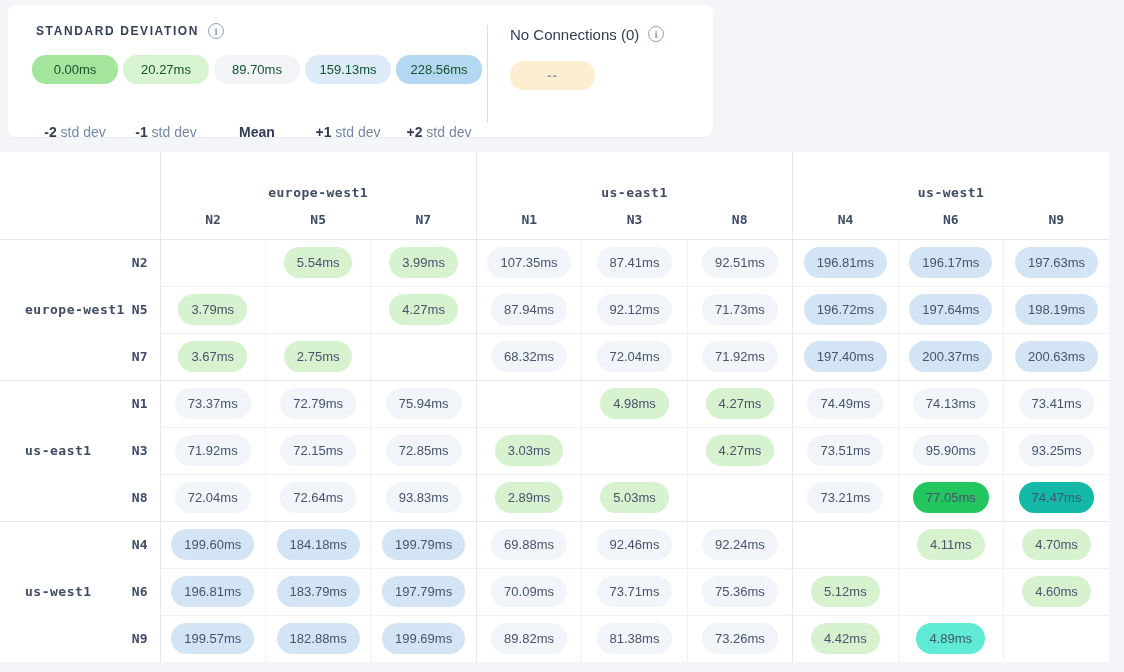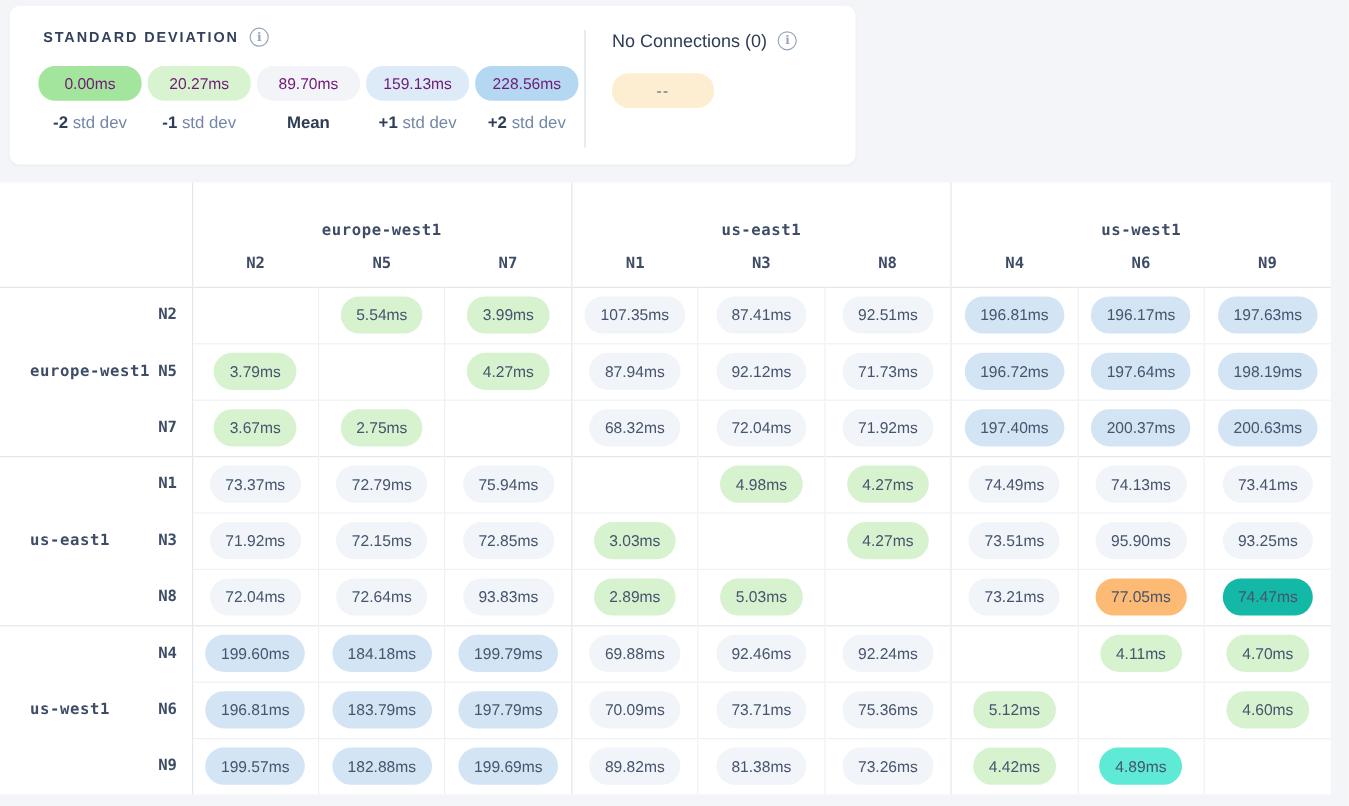--- a/index.html
+++ b/index.html
@@ -25,24 +25,24 @@
   }
   .info-icon {
     width:16px; height:16px; border:1.5px solid #97a5bd; border-radius:50%;
     display:inline-flex; align-items:center; justify-content:center;
     font-size:10px; font-weight:700; color:#97a5bd; flex:0 0 auto;
     font-family:"DejaVu Serif", serif; cursor:pointer;
   }
   .legend-pills { margin-top:16px; display:flex; gap:5px; }
   .legend-pill {
     width:86px; padding:7px 0; border-radius:14px; text-align:center;
-    font-size:13px; color:#701a75;
+    font-size:13px; color:#14532d;
   }
   .legend-labels { margin-top:10px; display:flex; gap:5px; }
-  .legend-label { width:86px; text-align:center; font-size:14px; color:#7487a8; }
+  .legend-label { width:86px; text-align:center; font-size:14px; color:#7487a8;margin-top:30px; }
   .legend-label b { color:#2e3c55; font-weight:700; }
 
   .v-divider { width:1px; background:#d9dde4; margin:2px 0 14px 0; }
 
   .noconn-section { padding:3px 0 0 22px; }
   .noconn-title-row { display:flex; gap:9px; }
   .noconn-title { font-size:15px; color:#2f3d53; }
   .noconn-pill {
     display:inline-block; width:85px; margin-top:18px; padding:7px 0;
     border-radius:14px; text-align:center; font-size:13px;
@@ -253,21 +253,21 @@
               <span class="node-label mono-label">N8</span>
             </div>
           </th>
           <td class="group-start"><span class="pill" style="background:#f1f4f8">72.04ms</span></td>
           <td class="col-sep"><span class="pill" style="background:#f1f4f8">72.64ms</span></td>
           <td class="col-sep"><span class="pill" style="background:#f1f4f8">93.83ms</span></td>
           <td class="group-start"><span class="pill" style="background:#d7f2cf">2.89ms</span></td>
           <td class="col-sep"><span class="pill" style="background:#d7f2cf">5.03ms</span></td>
           <td class="col-sep"></td>
           <td class="group-start"><span class="pill" style="background:#f1f4f8">73.21ms</span></td>
-          <td class="col-sep"><span class="pill" style="background:#fdba74">77.05ms</span></td>
+          <td class="col-sep"><span class="pill" style="background:#22c55e">77.05ms</span></td>
           <td class="col-sep"><span class="pill" style="background:#14b8a6">74.47ms</span></td>
         </tr>
         <tr class="group-first">
           <th class="rowhead">
             <div class="rowhead-inner">
               <span class="region-label mono-label"></span>
               <span class="node-label mono-label">N4</span>
             </div>
           </th>
           <td class="group-start"><span class="pill" style="background:#d3e5f5">199.60ms</span></td>

